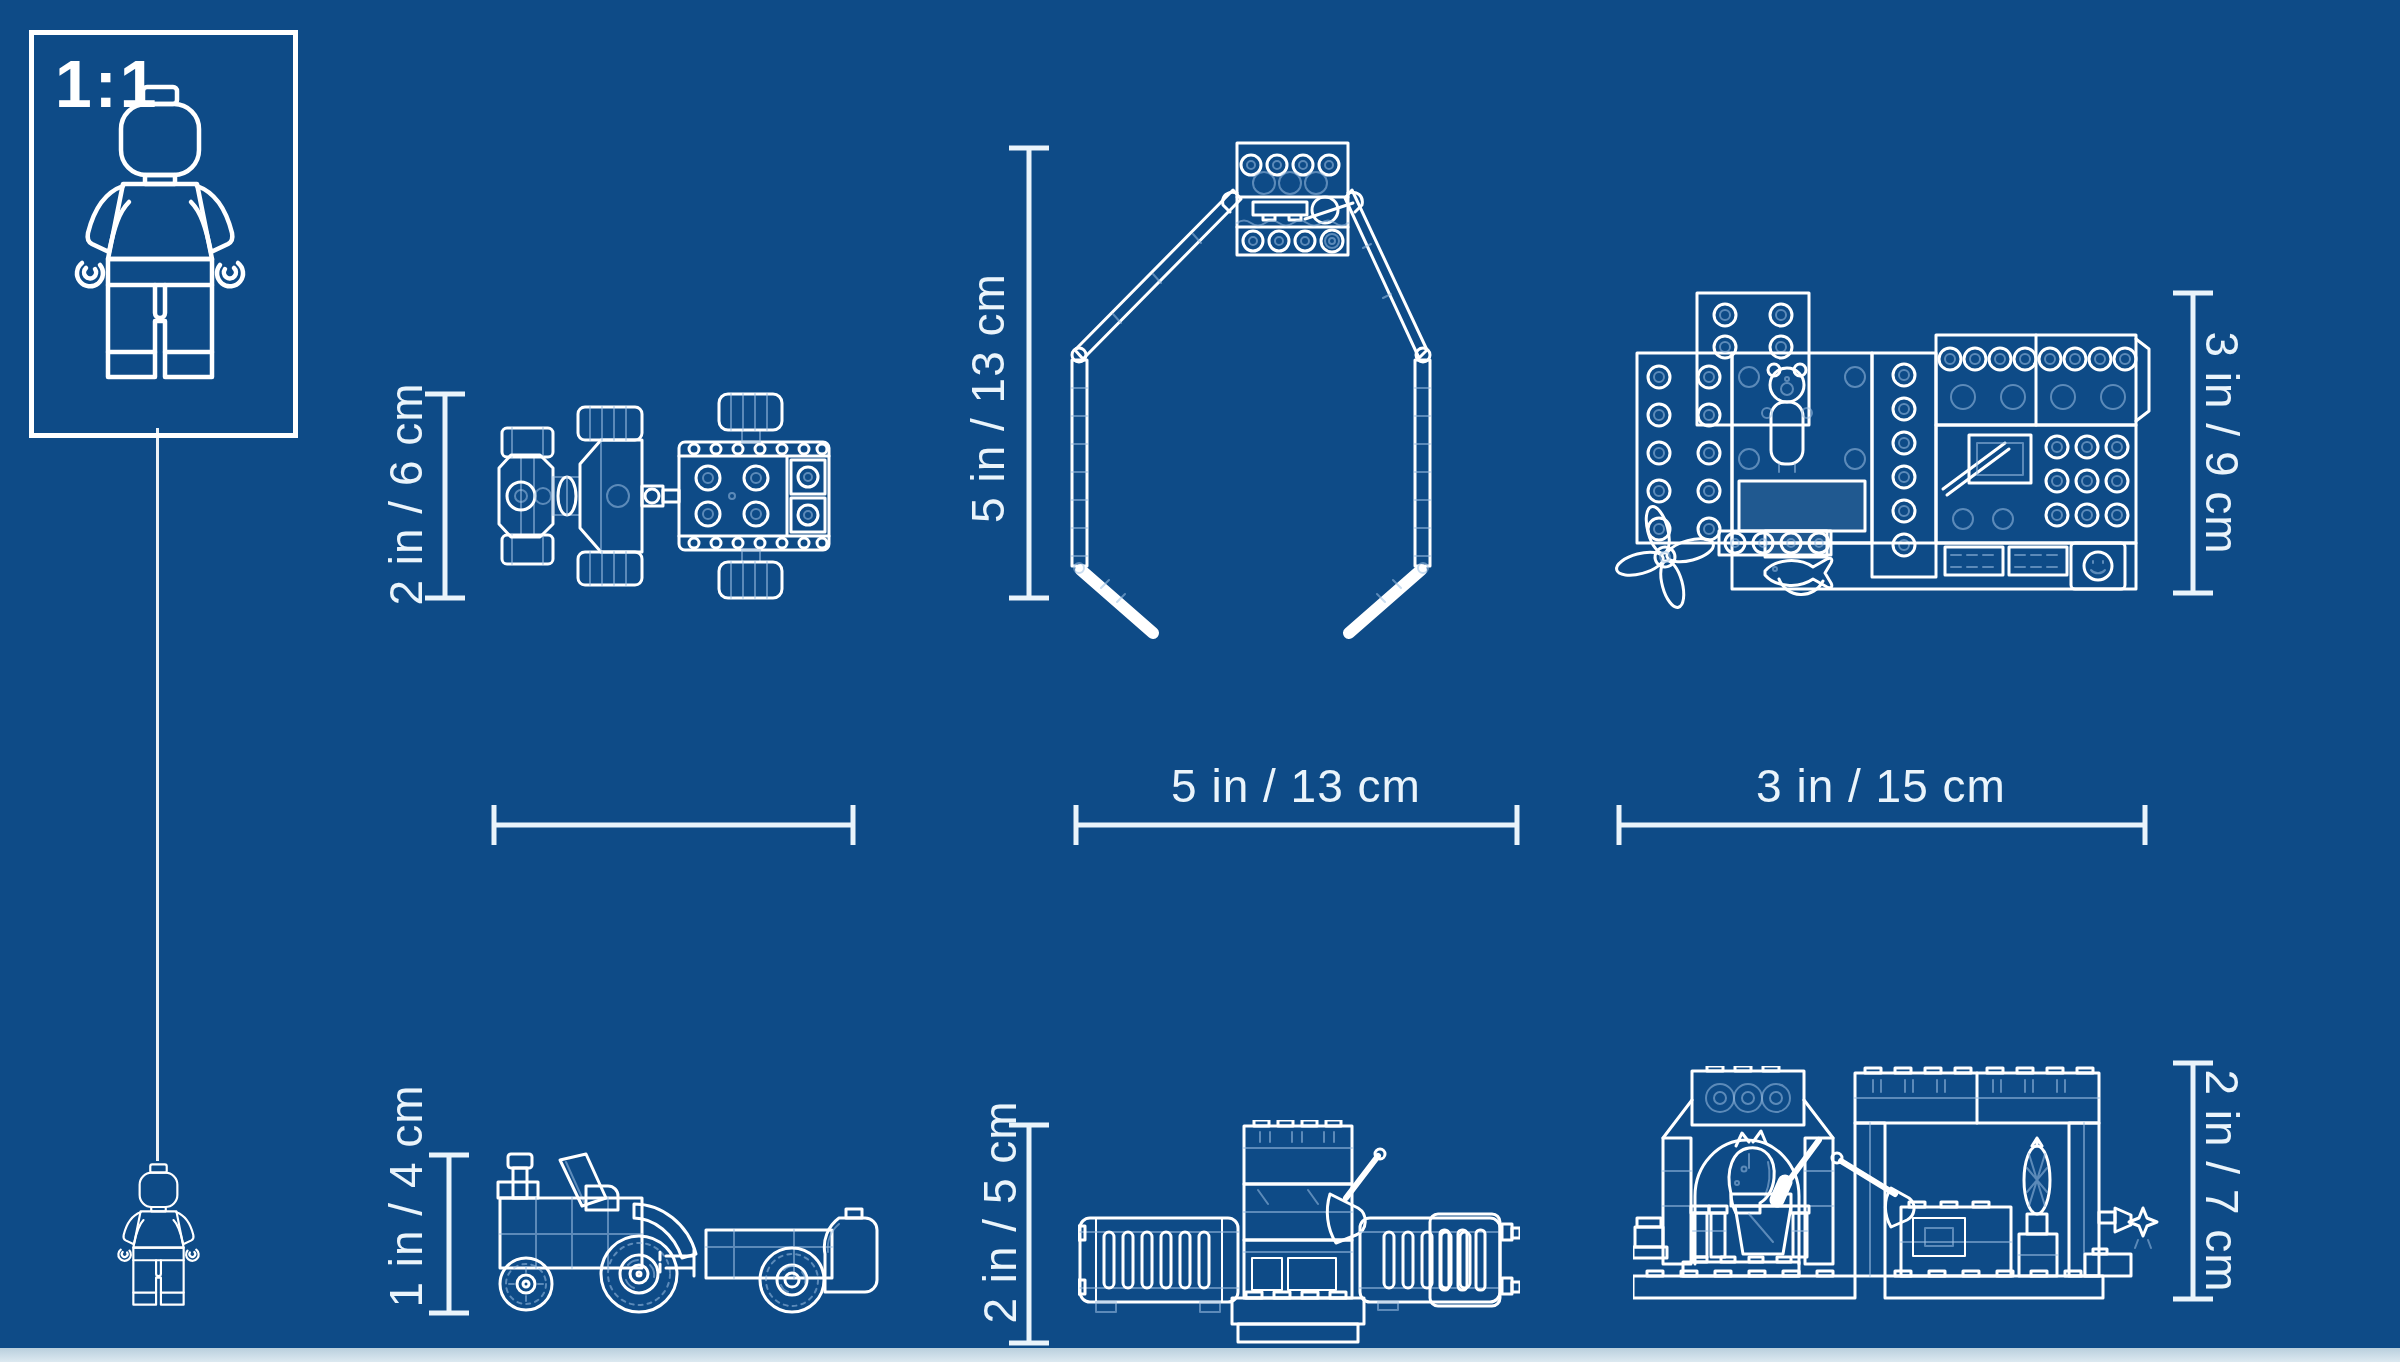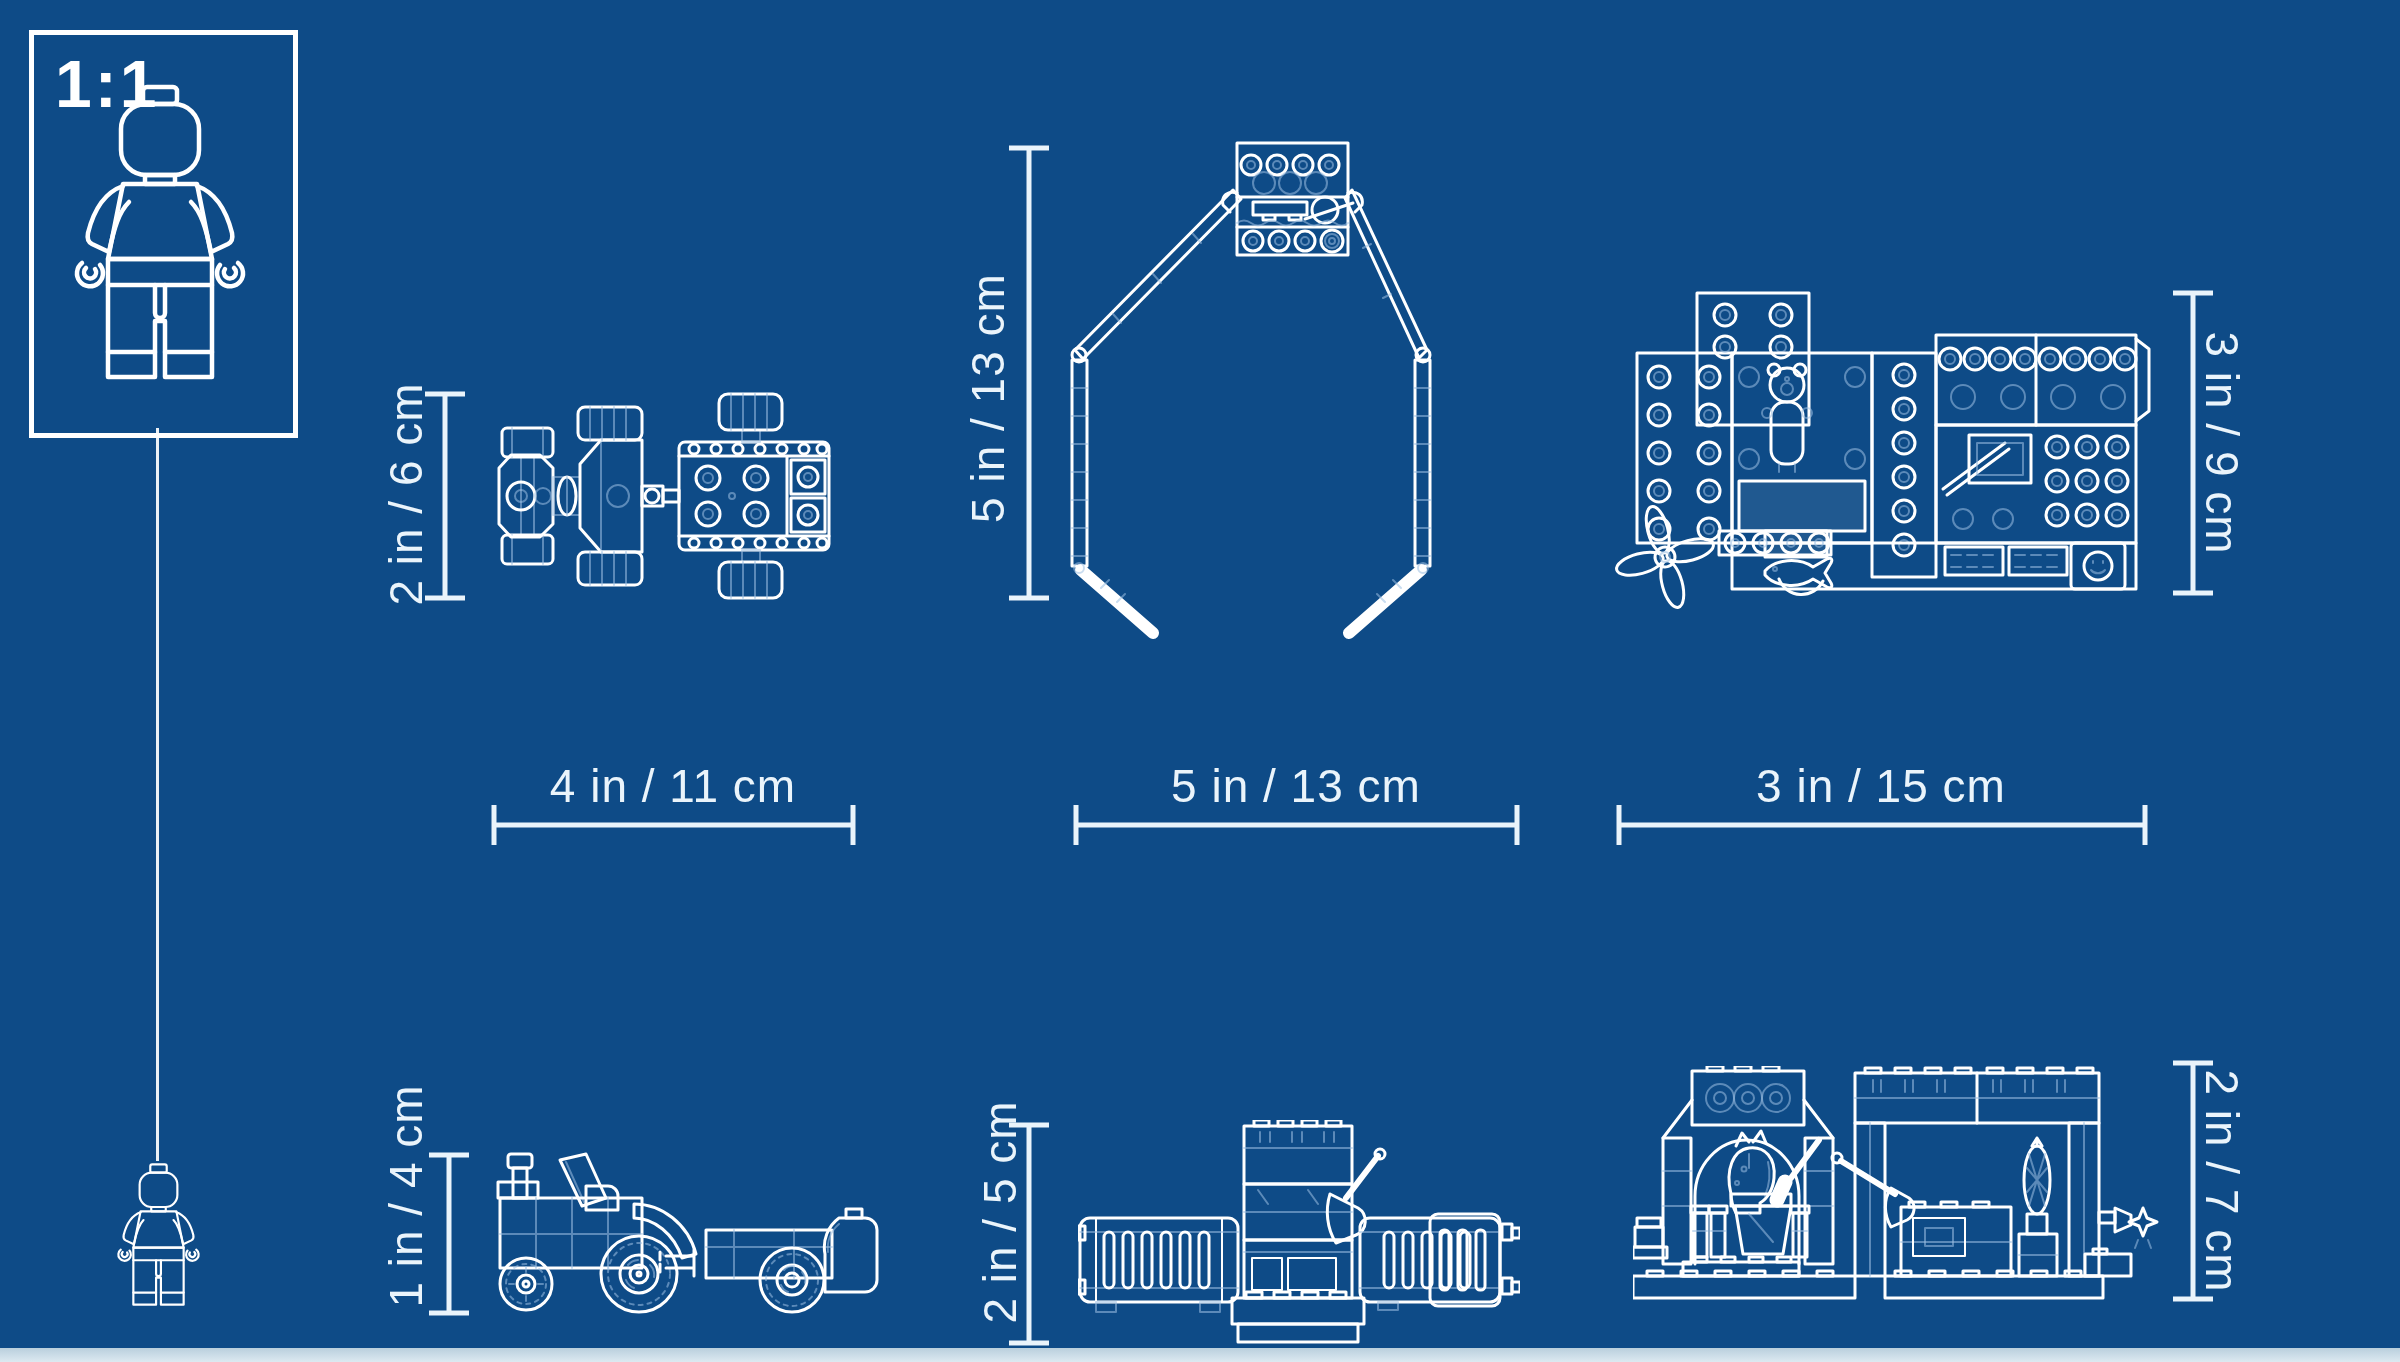--- a/index.html
+++ b/index.html
@@ -604,21 +604,20 @@
       <line x1="22" y1="4" x2="22" y2="222"></line>
       <line x1="2" y1="222" x2="42" y2="222"></line>
   </svg>
   <svg class="abs dim" style="left:2171px;top:1059px;" width="44" height="244">
     <line x1="2" y1="4" x2="42" y2="4"></line>
       <line x1="22" y1="4" x2="22" y2="240"></line>
       <line x1="2" y1="240" x2="42" y2="240"></line>
   </svg>
 
   <div class="dimlabel rotl" style="left:406px;top:494px;">2 in / 6 cm</div>
-  <div class="dimlabel" style="left:673px;top:786px;">4 in / 11 cm</div>
   <div class="dimlabel rotl" style="left:988px;top:398px;">5 in / 13 cm</div>
   <div class="dimlabel" style="left:1296px;top:786px;">5 in / 13 cm</div>
   <div class="dimlabel" style="left:1881px;top:786px;">3 in / 15 cm</div>
   <div class="dimlabel rotr" style="left:2222px;top:443px;">3 in / 9 cm</div>
   <div class="dimlabel rotl" style="left:406px;top:1196px;">1 in / 4 cm</div>
   <div class="dimlabel rotl" style="left:1000px;top:1212px;">2 in / 5 cm</div>
   <div class="dimlabel rotr" style="left:2222px;top:1181px;">2 in / 7 cm</div>
 
   <div id="footerstrip" class="abs" style="left:0;top:1348px;width:2400px;height:14px;"></div>
 </div>

